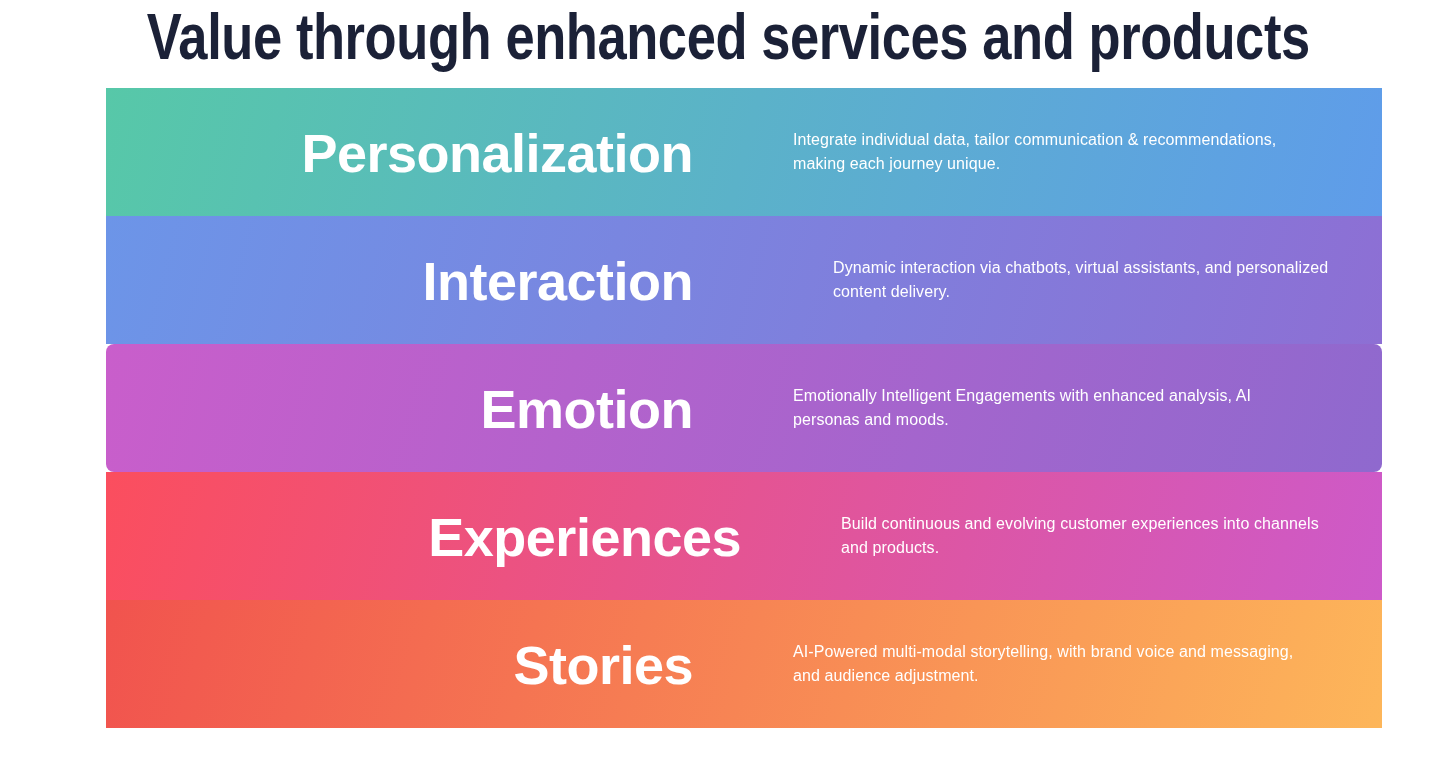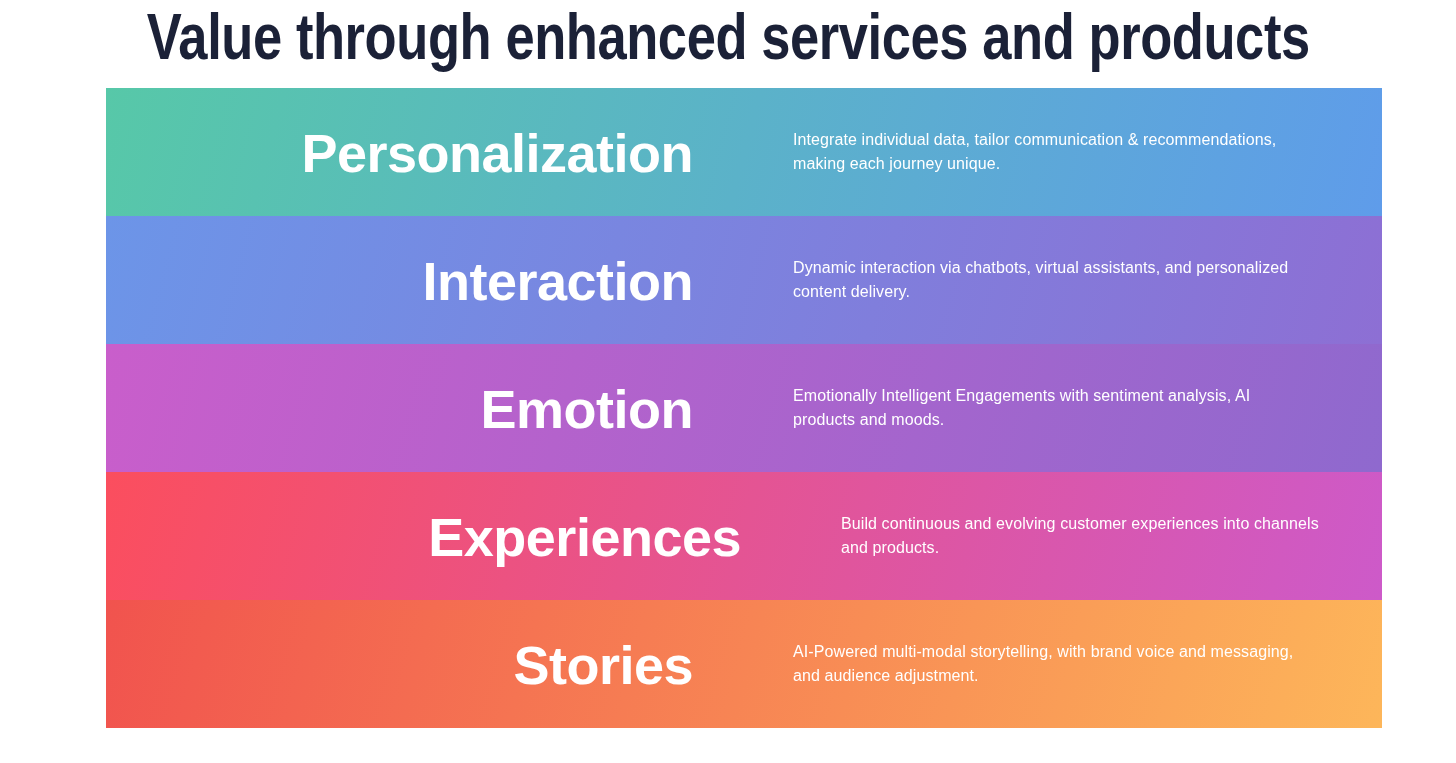--- a/index.html
+++ b/index.html
@@ -71,28 +71,28 @@
   <div class="page-header">
     <h1 class="page-title" style="color: rgb(27, 33, 55);">Value through enhanced services and products</h1>
   </div>
 
   <div class="bands">
     <div class="band-row" style="background: linear-gradient(105deg, rgb(87, 200, 168), rgb(95, 156, 234));">
       <div class="band-label">Personalization</div>
       <div class="band-desc">Integrate individual data, tailor communication &amp; recommendations, making each journey unique.</div>
     </div>
 
-    <div class="band-row" style="background: linear-gradient(105deg, rgb(108, 149, 232), rgb(141, 111, 212));">
+    <div class="band-row" style="background: linear-gradient(105deg, rgb(108, 149, 232), rgb(141, 111, 212)); gap: 40px;">
       <div class="band-label">Interaction</div>
       <div class="band-desc">Dynamic interaction via chatbots, virtual assistants, and personalized content delivery.</div>
     </div>
 
-    <div class="band-row" style="background: linear-gradient(105deg, rgb(201, 94, 203), rgb(143, 105, 206));">
+    <div class="band-row" style="background: linear-gradient(105deg, rgb(201, 94, 203), rgb(143, 105, 206)); border-radius: 8px;">
       <div class="band-label">Emotion</div>
-      <div class="band-desc">Emotionally Intelligent Engagements with sentiment analysis, AI products and moods.</div>
+      <div class="band-desc">Emotionally Intelligent Engagements with enhanced analysis, AI personas and moods.</div>
     </div>
 
     <div class="band-row" style="background: linear-gradient(105deg, rgb(251, 78, 94), rgb(205, 90, 201)); padding-left: 48px;">
       <div class="band-label">Experiences</div>
       <div class="band-desc">Build continuous and evolving customer experiences into channels and products.</div>
     </div>
 
     <div class="band-row" style="background: linear-gradient(105deg, rgb(241, 83, 78), rgb(253, 182, 90));">
       <div class="band-label">Stories</div>
       <div class="band-desc">AI-Powered multi-modal storytelling, with brand voice and messaging, and audience adjustment.</div>

